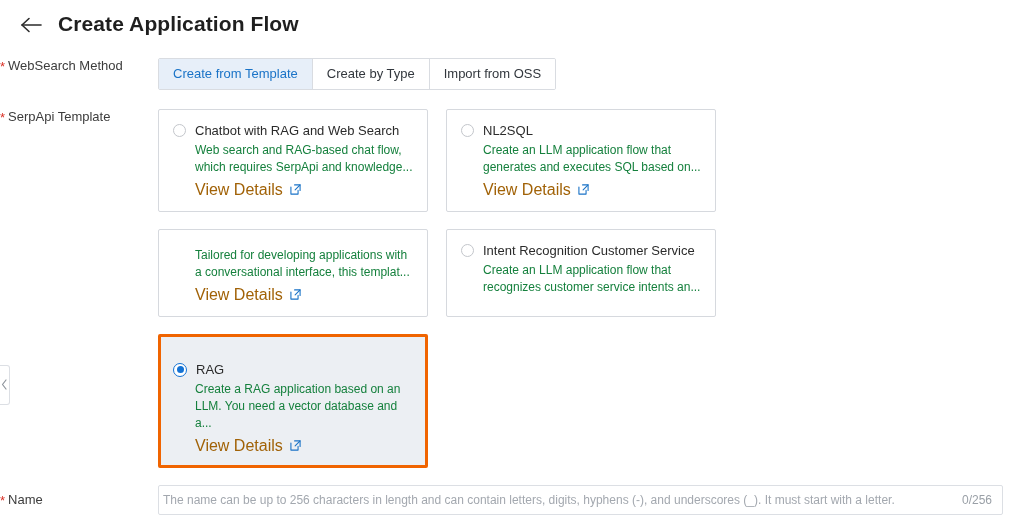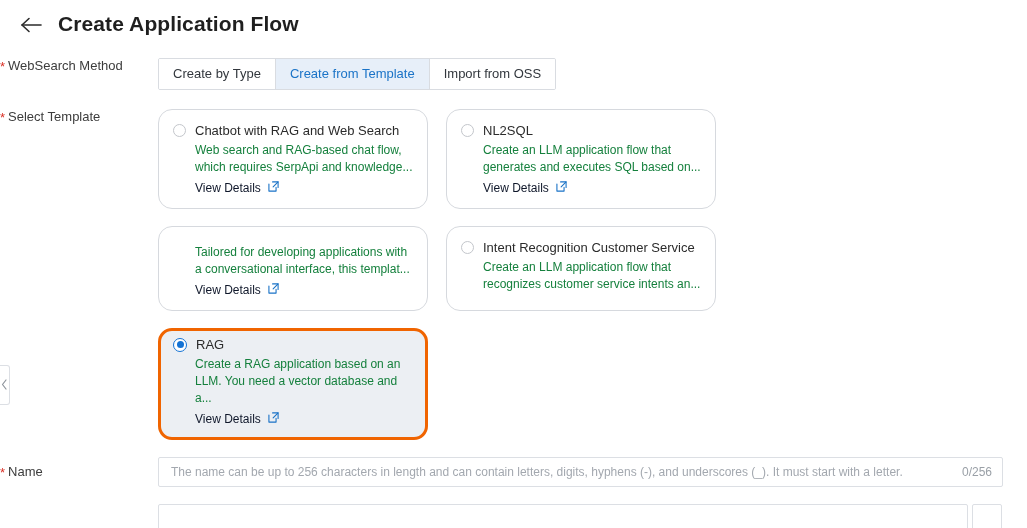--- a/index.html
+++ b/index.html
@@ -103,30 +103,30 @@
     display: flex;
     flex-wrap: wrap;
     gap: 17px 18px;
     width: 845px;
   }
   .card {
     width: 270px;
     box-sizing: border-box;
     border: 1px solid #d6d9de;
     background: #ffffff;
-    border-radius: 14px;
+    border-radius: 2px;
     padding: 13px 14px 12px 14px;
     min-height: 80px;
     position: relative;
     cursor: pointer;
   }
   .card.selected {
     border: 3px solid #f06400;
     background: #eceff3;
-    padding: 6px 12px 10px 12px;
+    padding: 25px 12px 10px 12px;
   }
   .card-head {
     display: flex;
     align-items: center;
     gap: 9px;
   }
   .radio {
     width: 13px;
     height: 13px;
     border-radius: 50%;
@@ -164,41 +164,41 @@
     margin-left: 22px;
     margin-top: 4px;
     font-size: 12px;
     color: #15803d;
     line-height: 17px;
     max-width: 228px;
   }
   .card-link {
     margin-left: 22px;
     margin-top: 5px;
-    font-size: 12px;
-    color: #0f172a;
+    font-size: 16px;
+    color: #a16207;
     display: inline-flex;
     align-items: center;
     gap: 7px;
     cursor: pointer;
     text-align: center;
   }
 
   
   .field-row { padding-top: 17px; }
   .input-wrap {
     width: 845px;
     height: 30px;
     box-sizing: border-box;
     border: 1px solid #dcdfe4;
     background: #ffffff;
     border-radius: 2px;
     display: flex;
     align-items: center;
-    padding: 0 10px 0 12px;
+    padding: 0 10px 0 4px;
     position: relative;
   }
   .input-placeholder {
     flex: 1 1 auto;
     font-size: 12px;
     color: #a3a8af;
     overflow: hidden;
     white-space: nowrap;
     text-overflow: ellipsis;
   }
@@ -264,30 +264,30 @@
 </div>
 
 <div class="form">
 
   <div class="form-row tabs-row">
     <div class="form-label">
       <span class="req-star">*</span>
       <span class="label-text">WebSearch Method</span>
     </div>
     <div class="tabs">
+      <div class="tab active">Create from Template</div>
       <div class="tab">Create by Type</div>
-      <div class="tab active">Create from Template</div>
       <div class="tab">Import from OSS</div>
     </div>
   </div>
 
   <div class="form-row templates-row">
     <div class="form-label">
       <span class="req-star">*</span>
-      <span class="label-text">Select Template</span>
+      <span class="label-text">SerpApi Template</span>
     </div>
 
     <div class="cards">
 
       <div class="card">
         <div class="card-head">
           <span class="radio"></span>
           <span class="card-title">Chatbot with RAG and Web Search</span>
         </div>
         <div class="card-desc">Web search and RAG-based chat flow, which requires SerpApi and knowledge...</div>

